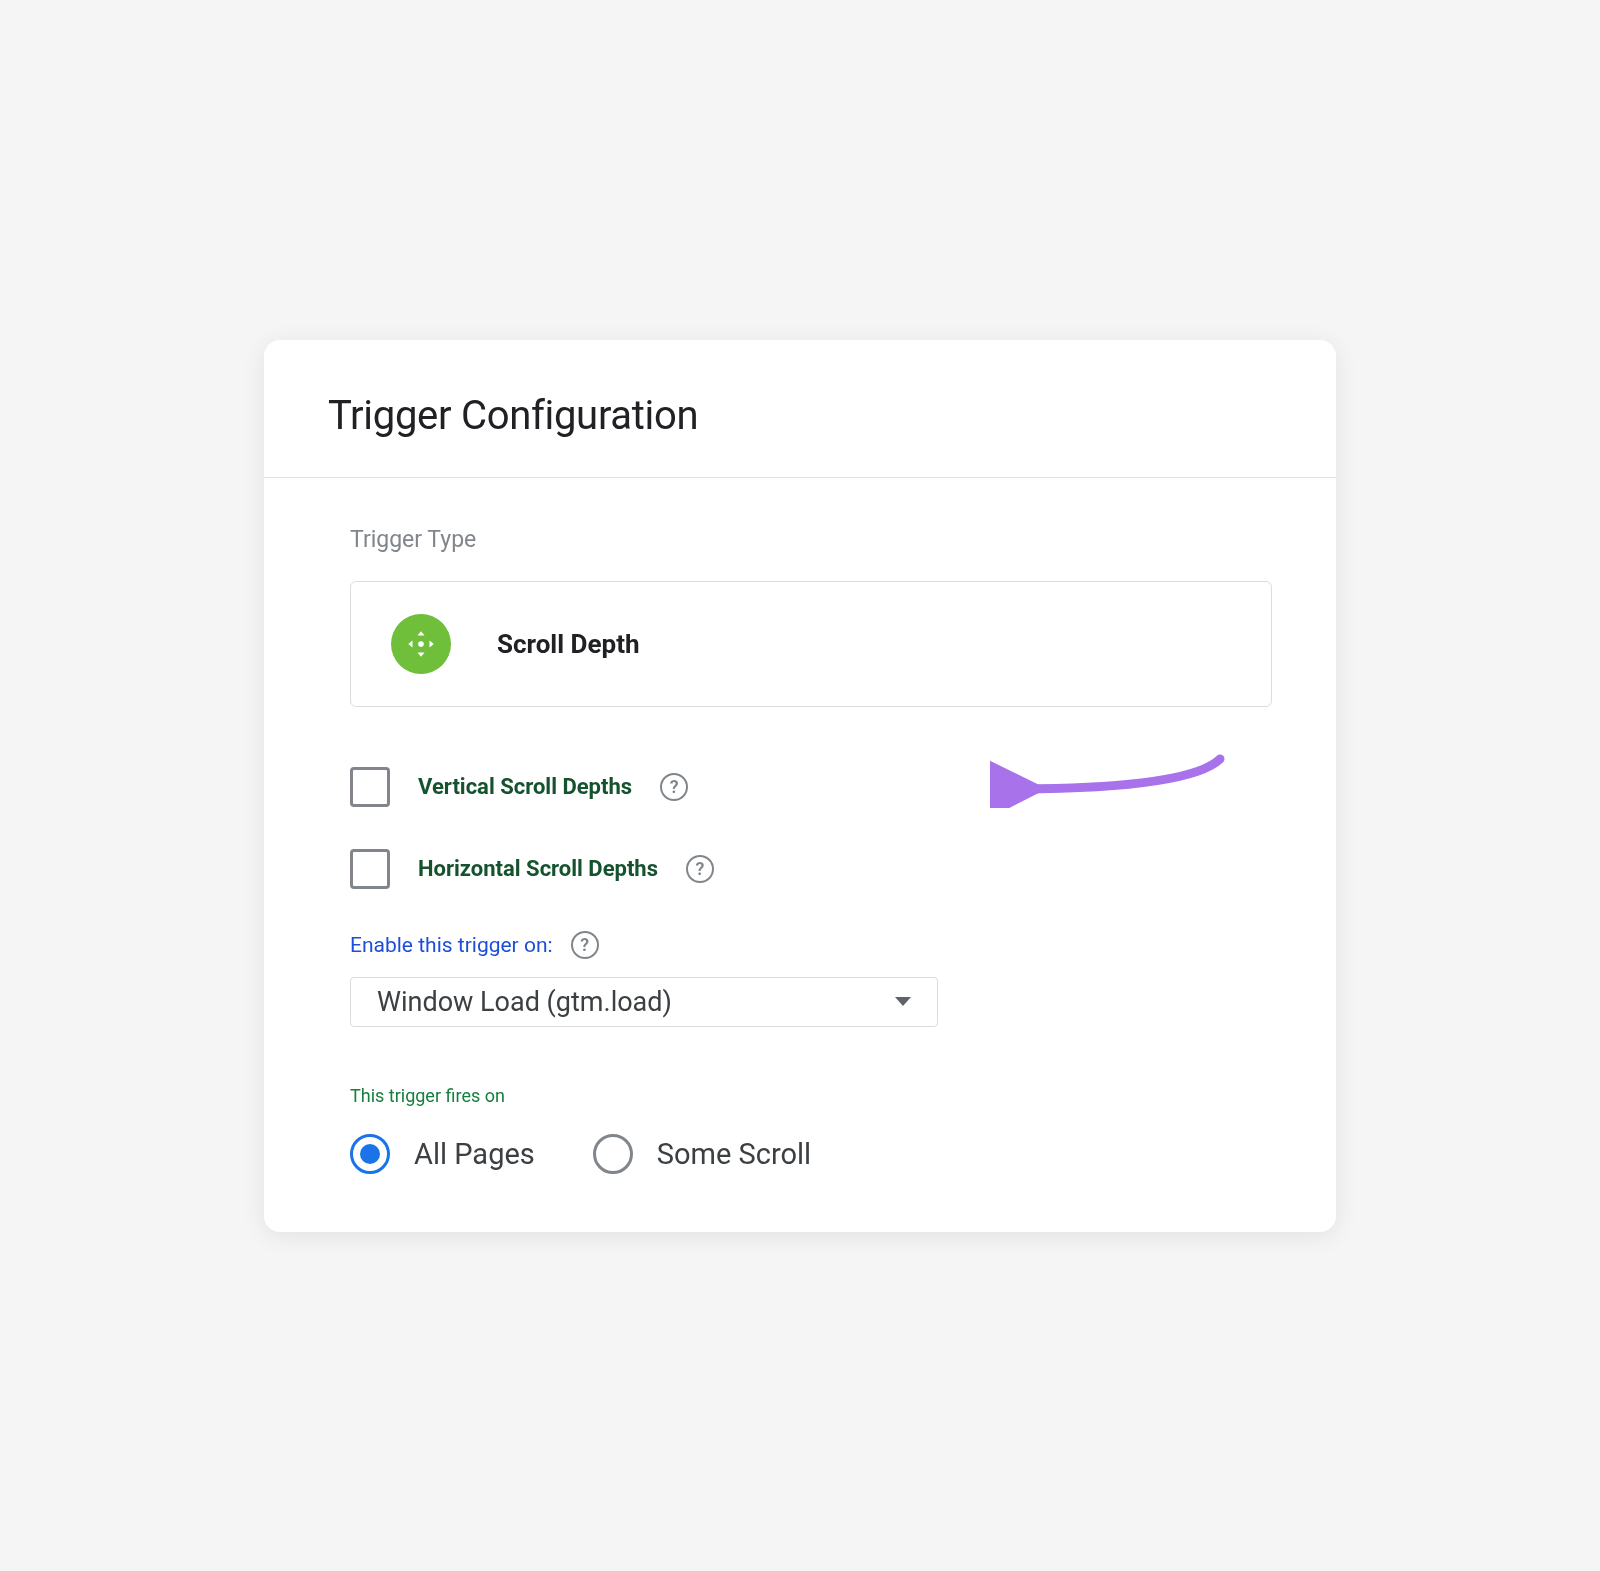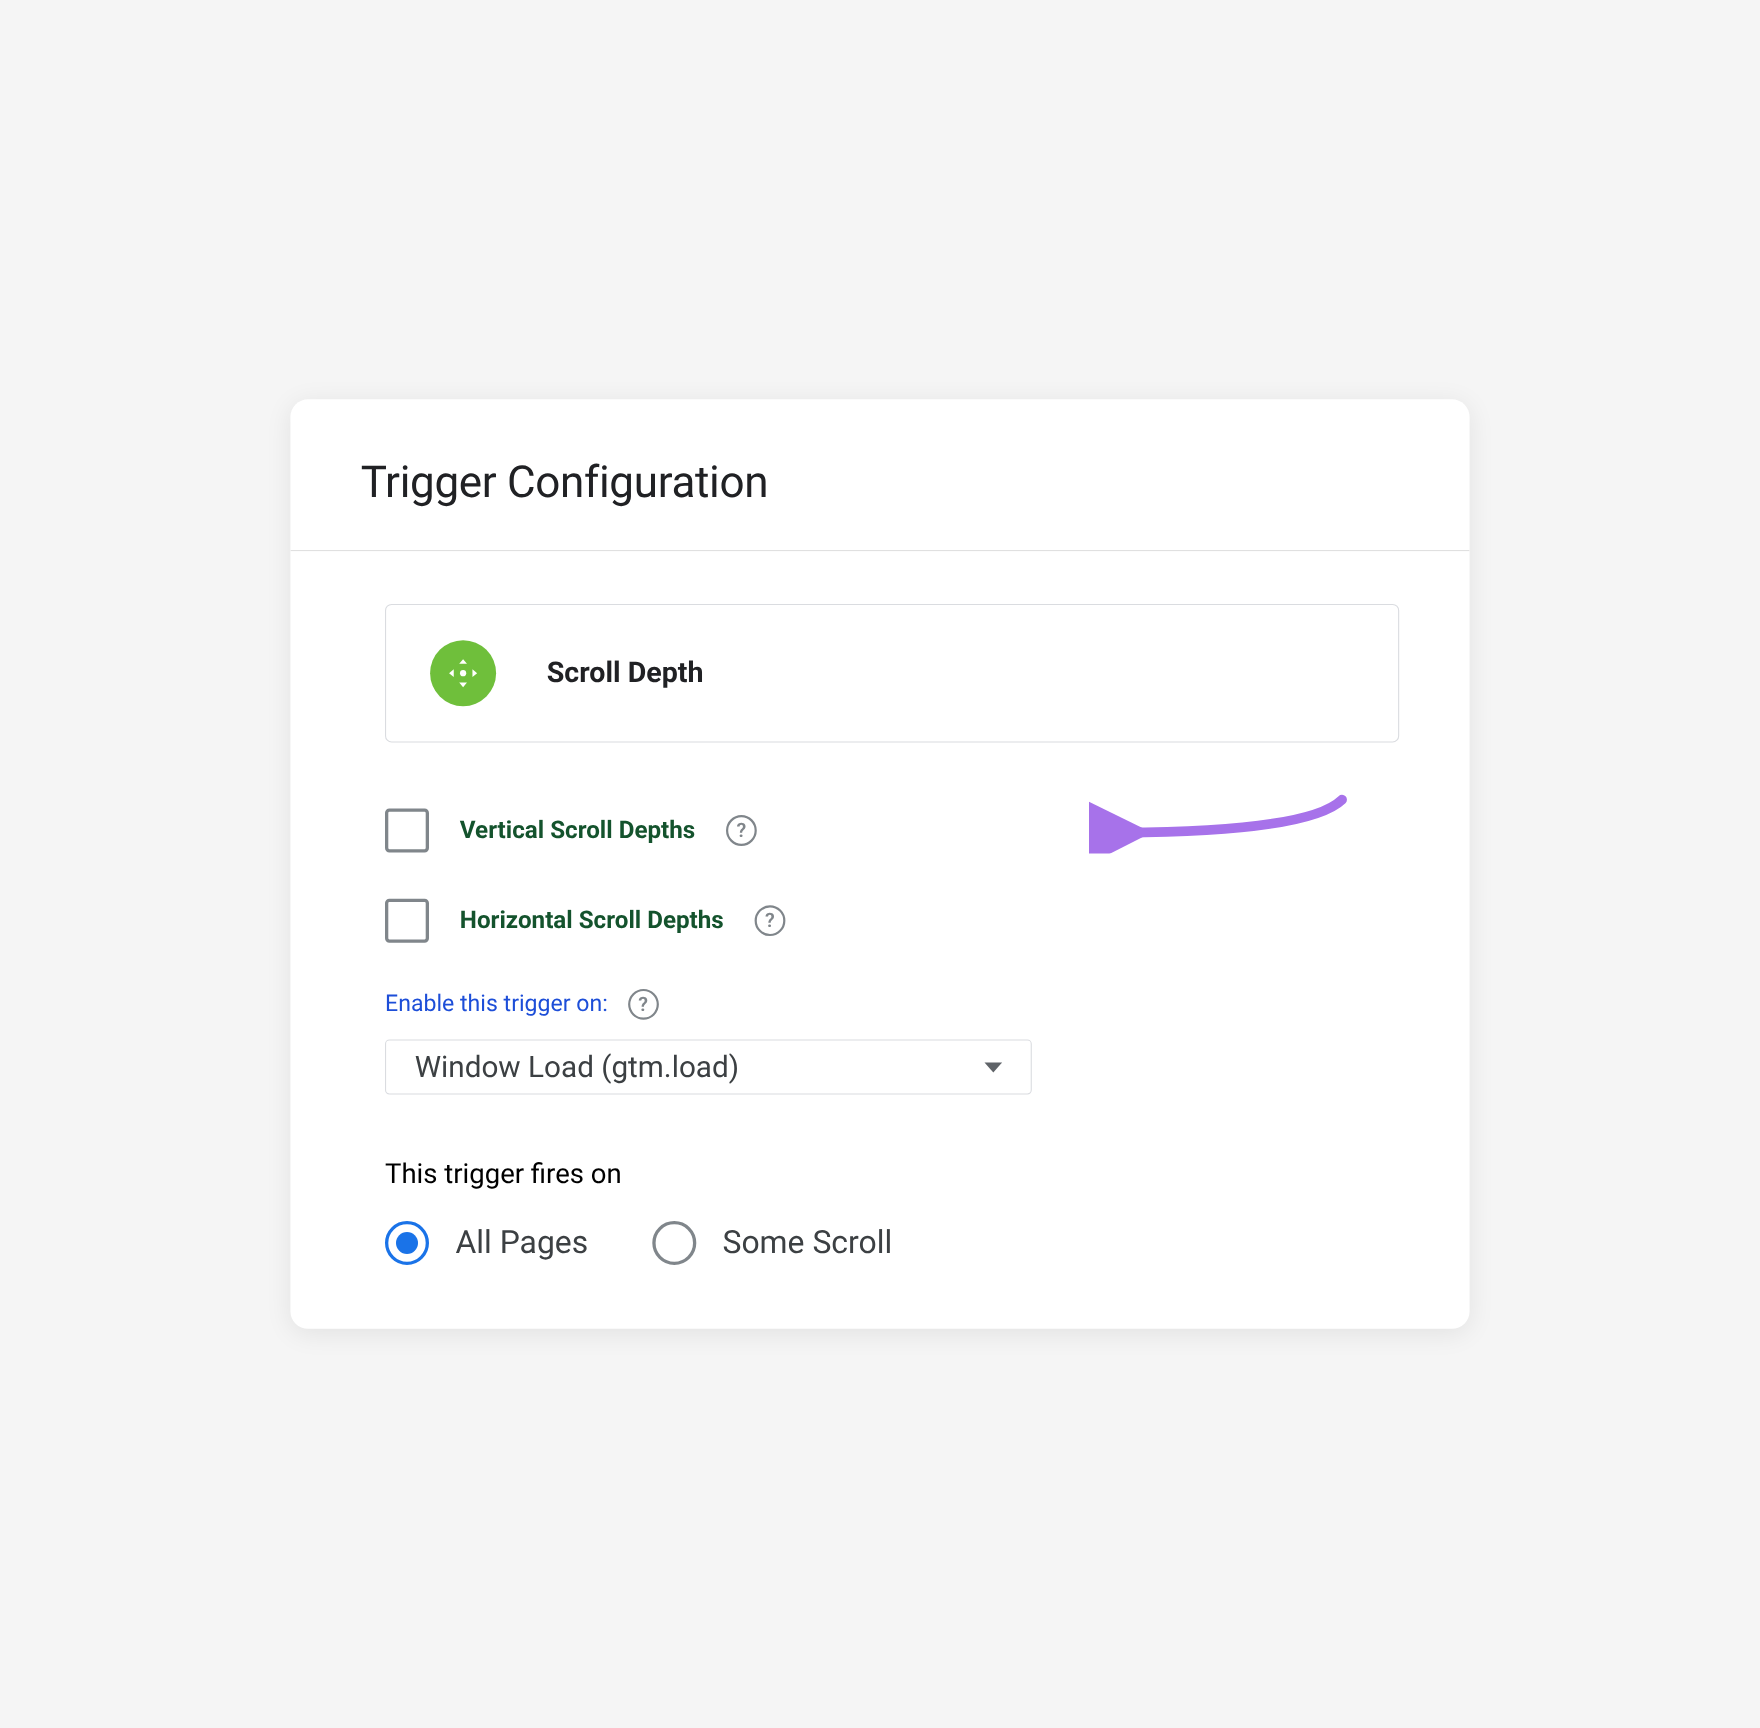--- a/index.html
+++ b/index.html
@@ -146,22 +146,22 @@
       color: #3c4043;
     }
     .dropdown-arrow {
       width: 0;
       height: 0;
       border-left: 8px solid transparent;
       border-right: 8px solid transparent;
       border-top: 9px solid #5f6368;
     }
     .fires-label {
-      font-size: 25px;
-      color: #000000;
+      font-size: 18px;
+      color: #15803d;
       margin-bottom: 28px;
     }
     .radio-row {
       display: flex;
       gap: 58px;
     }
     .radio-option {
       display: flex;
       align-items: center;
       gap: 24px;
@@ -195,20 +195,21 @@
 </head>
 <body>
 
 <div class="card">
   <div class="card-header">
     <h1 class="card-title">Trigger Configuration</h1>
   </div>
   <div class="divider"></div>
   <div class="card-body">
 
+    <div class="section-label">Trigger Type</div>
 
     <div class="trigger-type-box">
       <div class="scroll-icon">
         <svg viewBox="0 0 24 24" fill="none">
           <path d="M12 3 L9.5 6 L14.5 6 Z" fill="#fff"></path>
           <path d="M12 21 L9.5 18 L14.5 18 Z" fill="#fff"></path>
           <path d="M3 12 L6 9.5 L6 14.5 Z" fill="#fff"></path>
           <path d="M21 12 L18 9.5 L18 14.5 Z" fill="#fff"></path>
           <circle cx="12" cy="12" r="2" fill="#fff"></circle>
         </svg>

